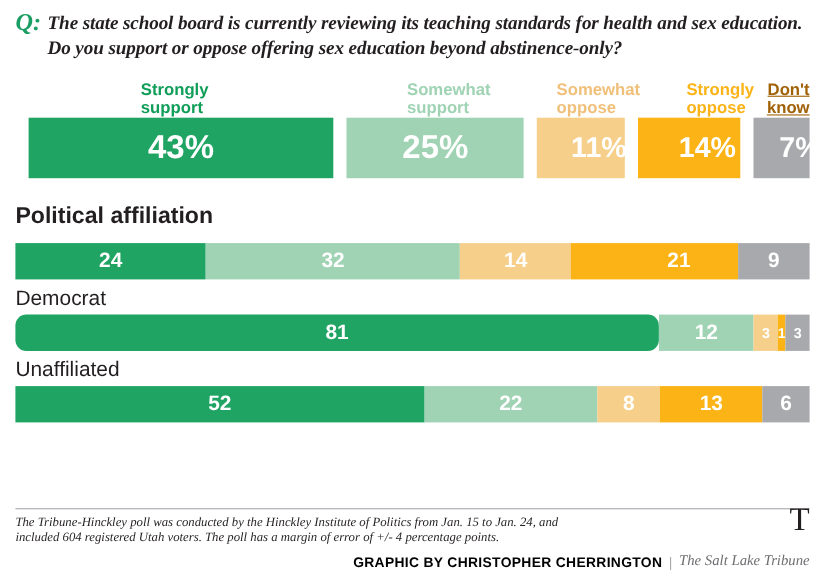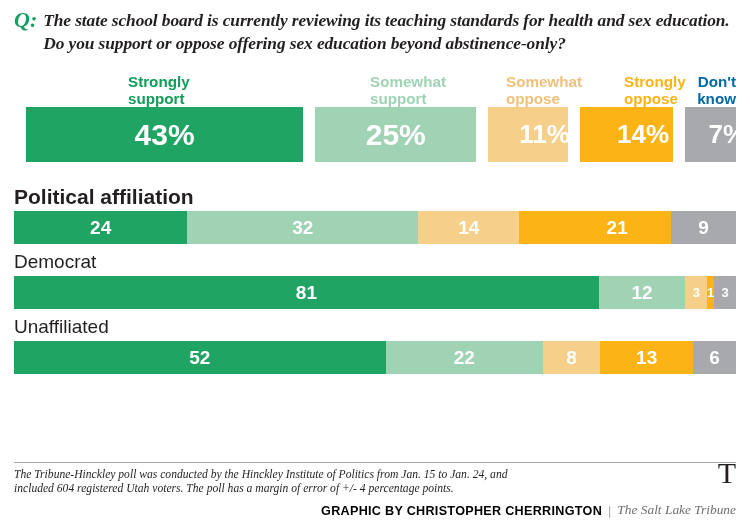--- a/index.html
+++ b/index.html
@@ -85,21 +85,21 @@
   .main-seg.small-label {
     font-size: 26px;
     padding-left: 33px;
   }
 
   
   .section-title {
     font-weight: bold;
     font-size: 21px;
     margin-top: 23px;
-    margin-bottom: 2px;
+    margin-bottom: 12px;
   }
   .group-label {
     font-size: 19px;
     margin-top: 7px;
     margin-bottom: 3px;
     line-height: 22px;
   }
 
   
   .group-bar {
@@ -181,21 +181,21 @@
   <div class="question">
     <div class="q-mark">Q:</div>
     <div class="q-text">The state school board is currently reviewing its teaching standards for health and sex education. Do you support or oppose offering sex education beyond abstinence-only?</div>
   </div>
 
   <div class="legend-row">
     <div class="legend-item" style="left:114px; color:#0f9d58;">Strongly<br>support</div>
     <div class="legend-item" style="left:356px; color:#9fd3b4;">Somewhat<br>support</div>
     <div class="legend-item" style="left:492px; color:#f0c07a;">Somewhat<br>oppose</div>
     <div class="legend-item" style="left:610px; color:#fbb316;">Strongly<br>oppose</div>
-    <div class="legend-item right" style="right:0px; color:#0369a1;">Don't<br>know</div>
+    <div class="legend-item right" style="right:0px; color:#a16207;text-decoration:underline;">Don't<br>know</div>
   </div>
 
   <div class="main-bar">
     <div class="main-seg" style="width:43%; background:#1fa463;">43%</div>
     <div class="main-seg" style="width:25%; background:#9fd3b4;">25%</div>
     <div class="main-seg small-label" style="width:11%; background:#f6cf8b;">11%</div>
     <div class="main-seg small-label" style="width:14%; background:#fbb316;">14%</div>
     <div class="main-seg small-label" style="width:7%; background:#a7a9ac;">7%</div>
   </div>
 
@@ -204,21 +204,21 @@
   <div class="group-bar">
     <div class="group-seg" style="width:24%; background:#1fa463;">24</div>
     <div class="group-seg" style="width:32%; background:#9fd3b4;">32</div>
     <div class="group-seg" style="width:14%; background:#f6cf8b;">14</div>
     <div class="group-seg" style="width:21%; background:#fbb316;padding-left:44px;">21</div>
     <div class="group-seg" style="width:9%; background:#a7a9ac;">9</div>
   </div>
 
   <div class="group-label">Democrat</div>
   <div class="group-bar">
-    <div class="group-seg" style="width:81%; background:#1fa463;">81</div>
+    <div class="group-seg" style="width:81%; background:#1fa463;border-radius:10px;">81</div>
     <div class="group-seg" style="width:12%; background:#9fd3b4;">12</div>
     <div class="group-seg tiny" style="width:3%; background:#f6cf8b;">3</div>
     <div class="group-seg tiny" style="width:1%; background:#fbb316;">1</div>
     <div class="group-seg tiny" style="width:3%; background:#a7a9ac;">3</div>
   </div>
 
   <div class="group-label">Unaffiliated</div>
   <div class="group-bar">
     <div class="group-seg" style="width:52%; background:#1fa463;">52</div>
     <div class="group-seg" style="width:22%; background:#9fd3b4;">22</div>

